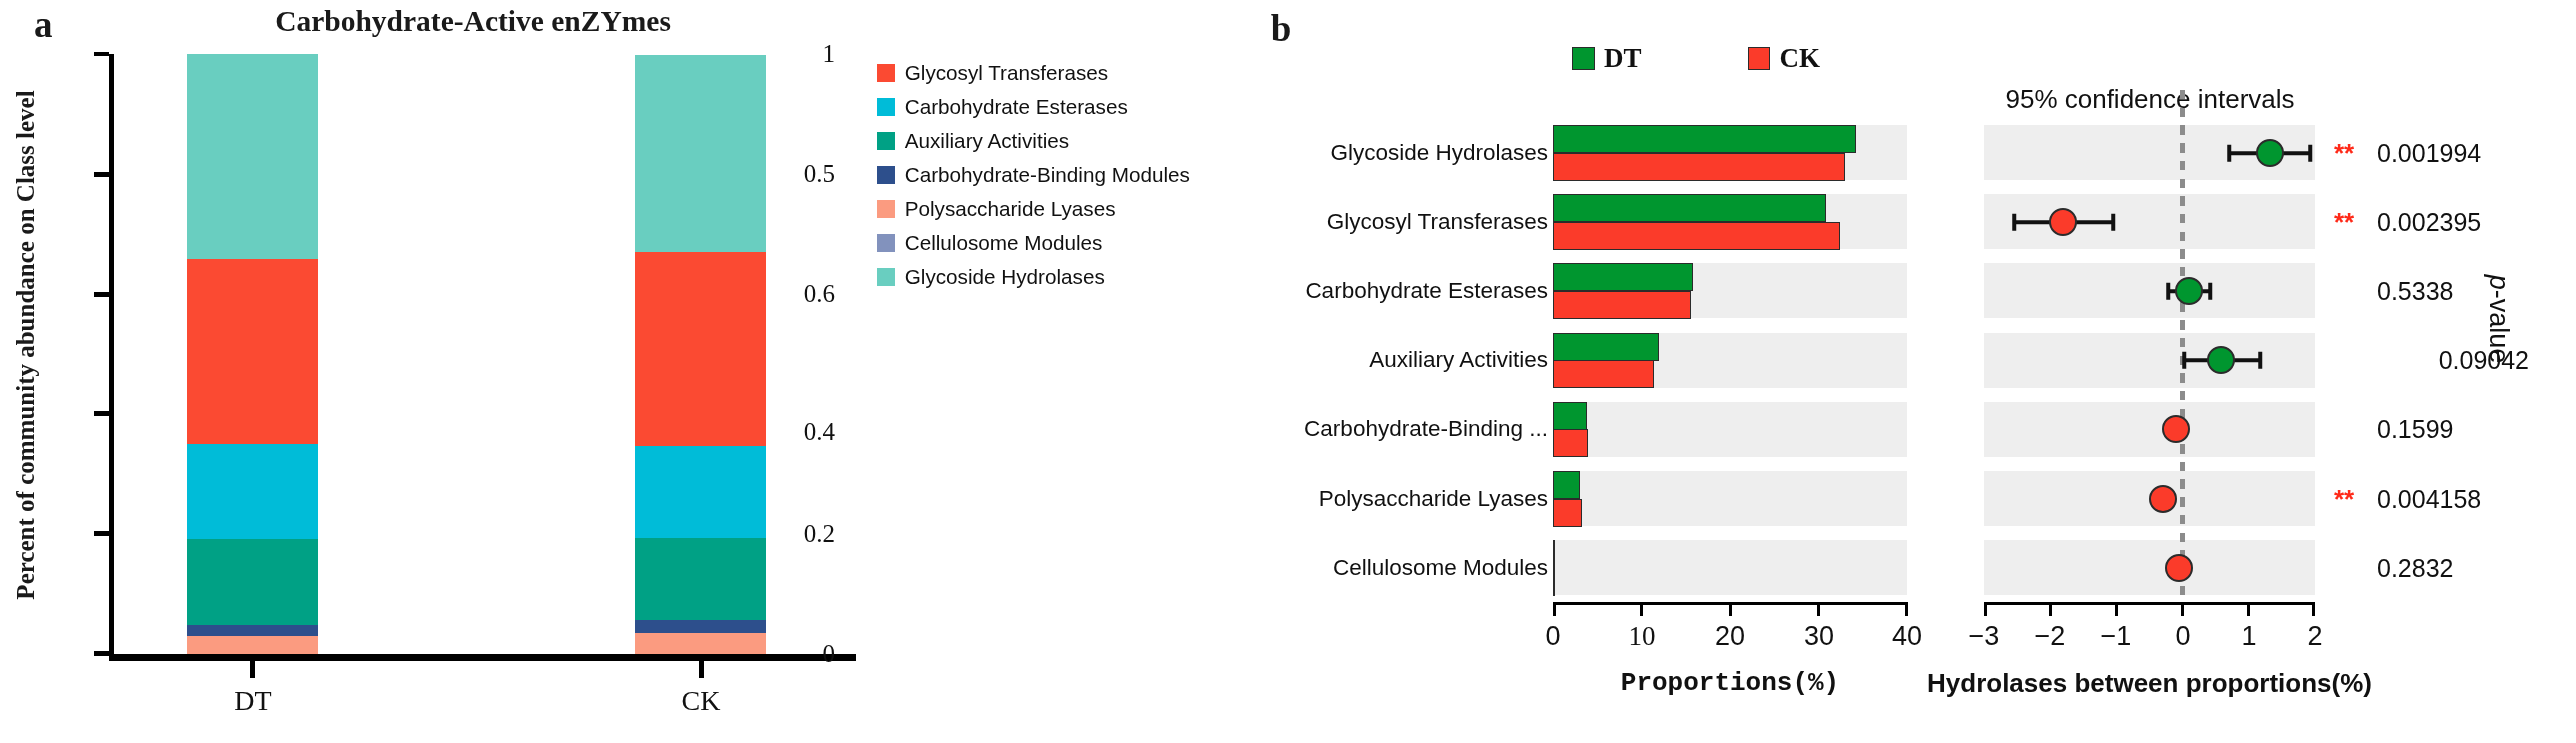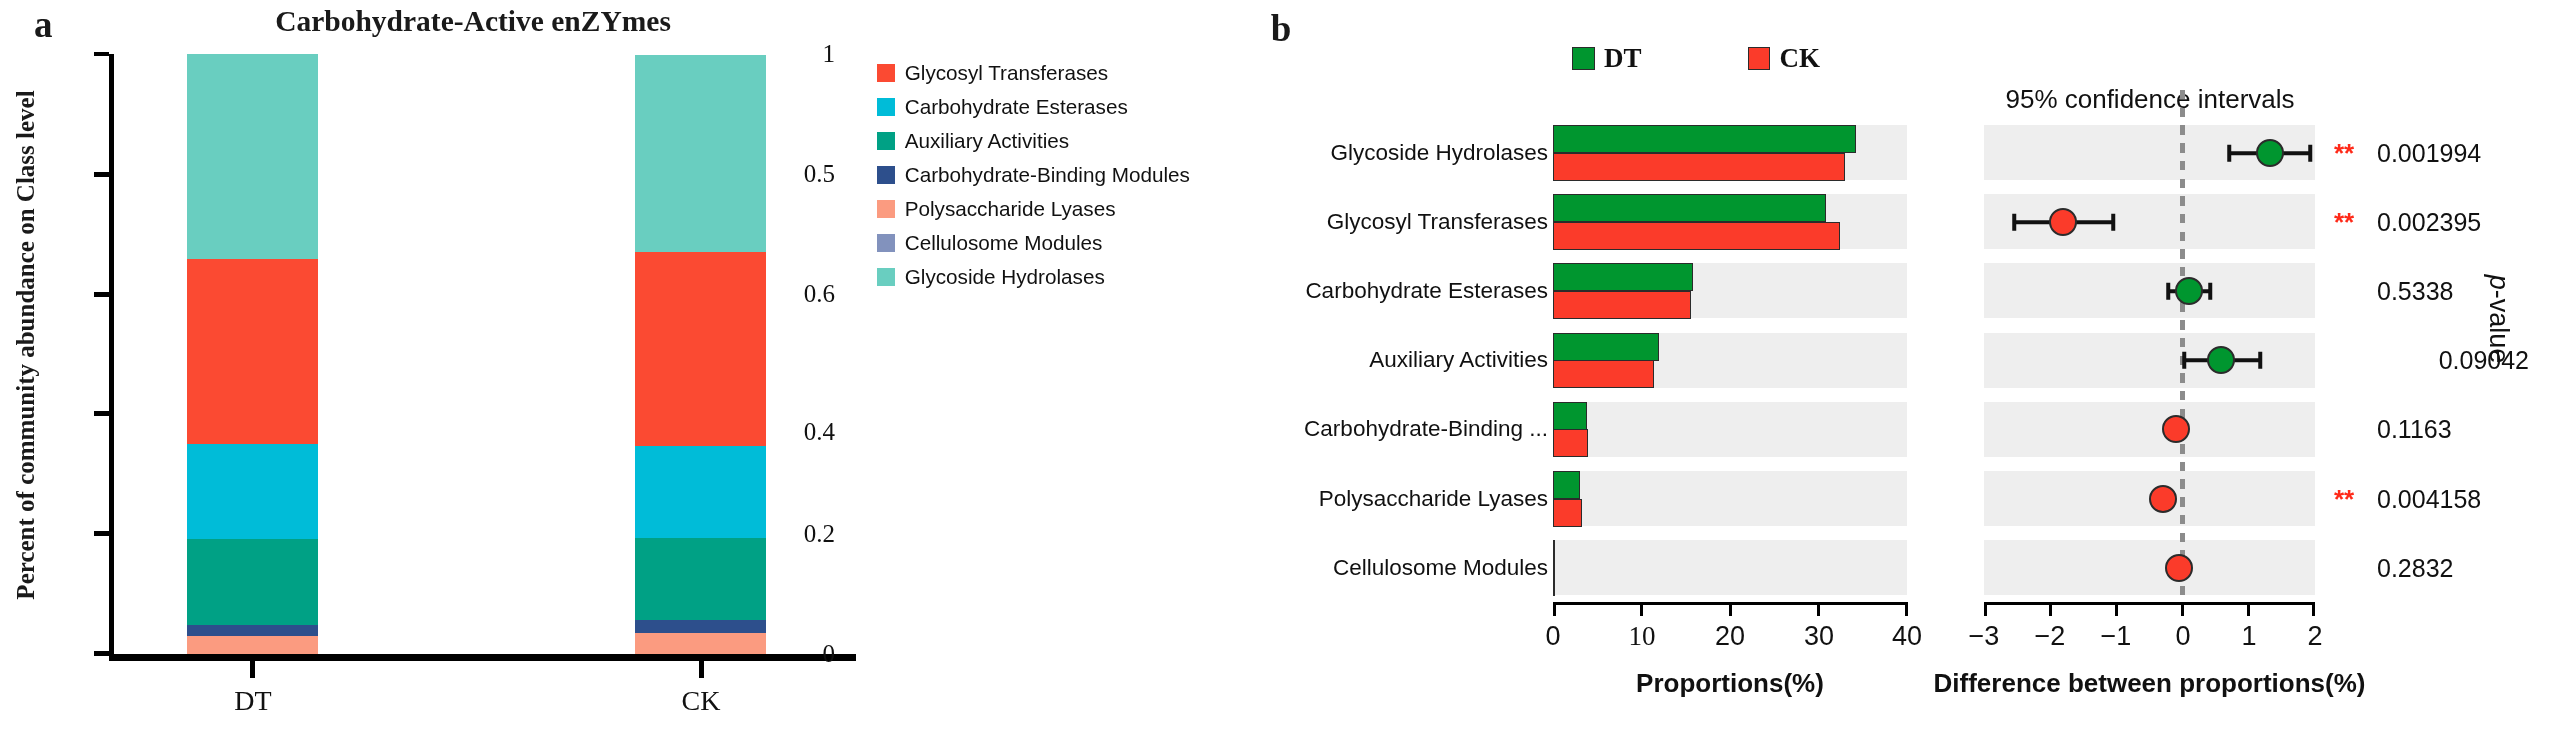--- a/index.html
+++ b/index.html
@@ -58,21 +58,21 @@
 
   
   #b-prop{position:absolute;left:300px;top:118px;width:354px;height:484px;}
   .bg-band{position:absolute;left:0;width:100%;background:#eeeeee;}
   .pbar{position:absolute;left:0;border:1.8px solid #2b2b2b;box-sizing:border-box;}
   #b-prop-axis{position:absolute;left:0;top:484px;width:354px;height:3px;background:#000;}
   .p-xtick{position:absolute;top:484px;width:3px;height:14px;background:#000;}
   .p-xlbl{position:absolute;top:503px;font-size:27px;color:#111;
        transform:translateX(-50%);font-family:"Liberation Sans",sans-serif;}
   #b-prop-xlabel{position:absolute;left:0;top:549px;width:354px;text-align:center;
-       font-weight:bold;font-size:26px;color:#111;white-space:nowrap;}
+       font-weight:bold;font-size:26px;color:#111;white-space:nowrap;font-family:Liberation Mono, monospace;}
 
   
   #b-ci{position:absolute;left:731px;top:118px;width:331px;height:484px;}
   #b-ci-title{position:absolute;left:-35px;top:-34px;width:402px;text-align:center;
        font-size:26px;color:#111;white-space:nowrap;}
   #b-ci-zero{position:absolute;top:-28px;width:4.7px;height:513px;
        background:repeating-linear-gradient(to bottom,#8c8c8c 0 9.5px,transparent 9.5px 17.7px);}
   .ci-line{position:absolute;height:3.5px;background:#111;transform:translateY(-50%);}
   .ci-cap{position:absolute;width:3.5px;height:16.5px;background:#111;transform:translate(-50%,-50%);}
   .ci-dot{position:absolute;width:28px;height:28px;border-radius:50%;
@@ -286,42 +286,42 @@
         <div class="c-xtick" style="left: 131px;"></div>
         <div class="c-xlbl" style="left: 132px;">−1</div>
         <div class="c-xtick" style="left: 197px;"></div>
         <div class="c-xlbl" style="left: 199px;">0</div>
         <div class="c-xtick" style="left: 263px;"></div>
         <div class="c-xlbl" style="left: 265px;">1</div>
         <div class="c-xtick" style="left: 328px;"></div>
         <div class="c-xlbl" style="left: 331px;">2</div>
       </div>
   </div>
-  <div id="b-ci-xlabel" style="position:absolute;left:666px;top:668px;width:461px;text-align:center;font-weight:bold;font-size:26px;color:#111;">Difference between proportions(%)</div>
+  <div id="b-ci-xlabel" style="position:absolute;left:666px;top:668px;width:461px;text-align:center;font-weight:bold;font-size:26px;color:#111;">Hydrolases between proportions(%)</div>
 
   <div id="b-pvals">
       <div class="pv-row" style="top: 35px;">
         <div class="pv-star">**</div>
         <div class="pv-num">0.001994</div>
       </div>
       <div class="pv-row" style="top: 104px;">
         <div class="pv-star">**</div>
         <div class="pv-num">0.002395</div>
       </div>
       <div class="pv-row" style="top: 173px;">
         <div class="pv-star"></div>
         <div class="pv-num">0.5338</div>
       </div>
       <div class="pv-row" style="top: 242px; justify-content: flex-end;">
         <div class="pv-star"></div>
         <div class="pv-num">0.09042</div>
       </div>
       <div class="pv-row" style="top: 311px;">
         <div class="pv-star"></div>
-        <div class="pv-num">0.1163</div>
+        <div class="pv-num">0.1599</div>
       </div>
       <div class="pv-row" style="top: 381px;">
         <div class="pv-star">**</div>
         <div class="pv-num">0.004158</div>
       </div>
       <div class="pv-row" style="top: 450px;">
         <div class="pv-star"></div>
         <div class="pv-num">0.2832</div>
       </div>
     </div>

